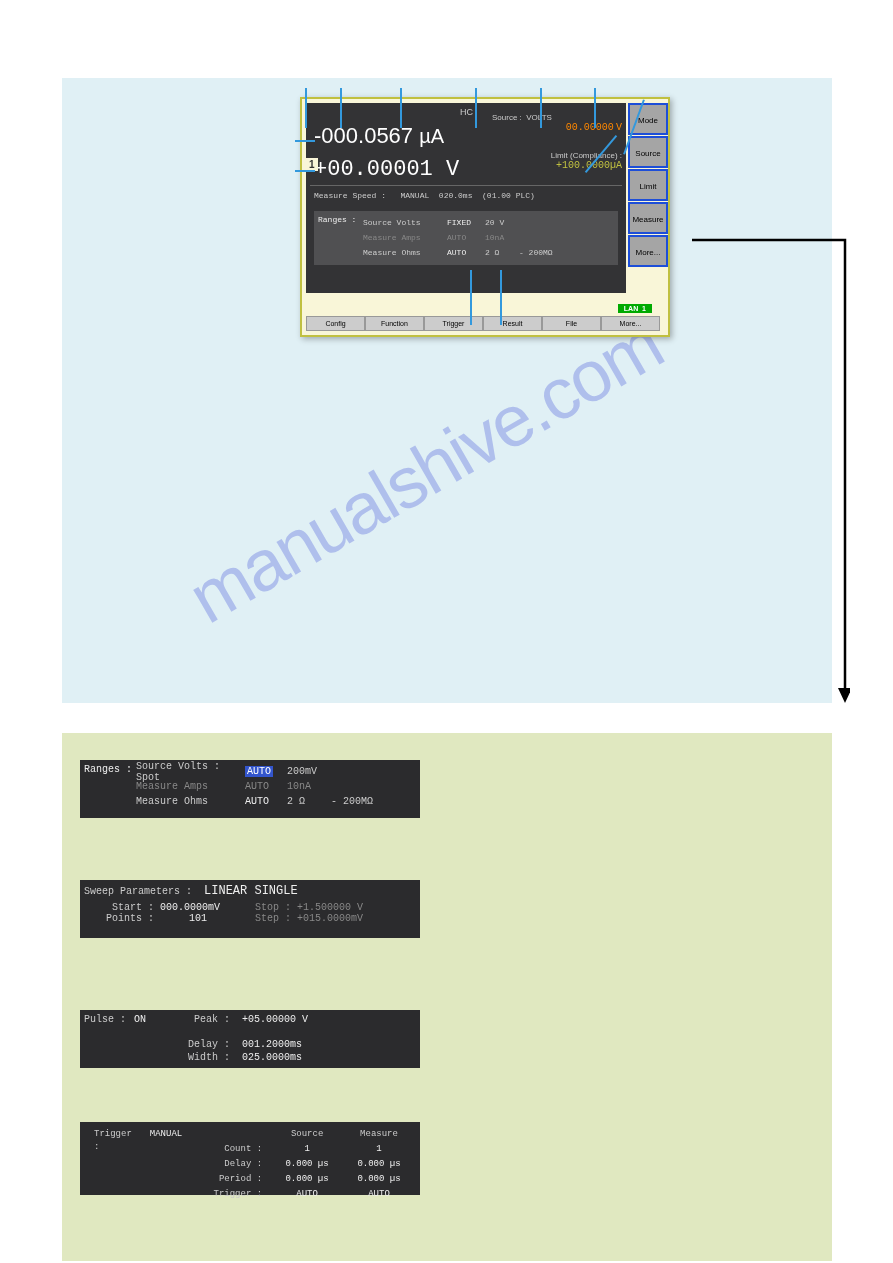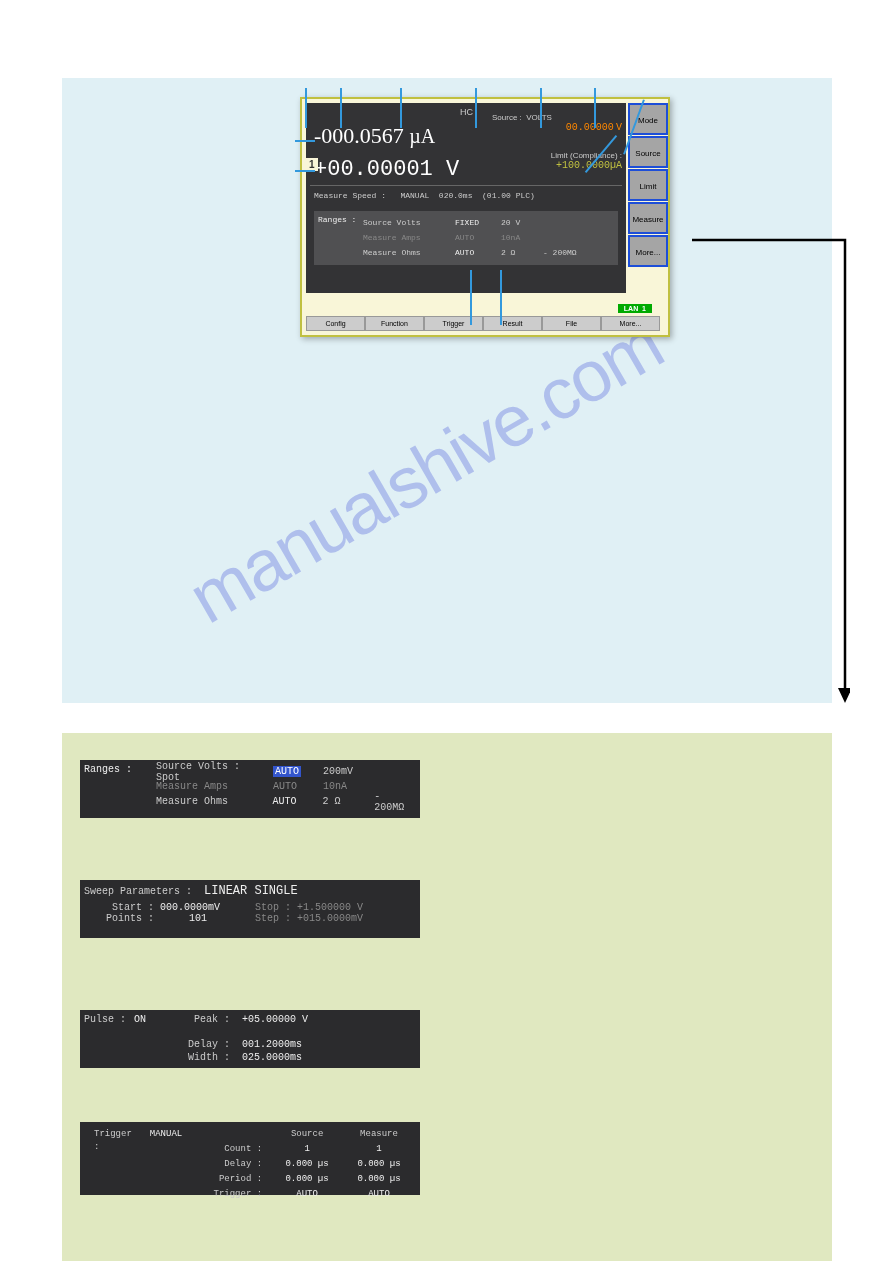--- a/index.html
+++ b/index.html
@@ -7,32 +7,32 @@
 .blue-bg{background:#e0f0f5;width:770px;height:625px;position:absolute;left:62px;top:78px}
 .green-bg{background:#e0e8c0;width:770px;height:528px;position:absolute;left:62px;top:733px}
 .instrument{width:370px;height:240px;position:absolute;left:300px;top:97px;box-shadow:2px 2px 6px rgba(0,0,0,0.3)}
 .inst-body{width:100%;height:100%;background:#f9f6d8;border:2px solid #c0c040;position:relative}
 .display-area{position:absolute;left:4px;top:4px;width:320px;height:190px;background:#333335}
 .side-btns{position:absolute;right:0;top:4px;width:40px}
 .side-btn{height:32px;background:#a5a5a5;border:2px solid #1d4ed8;margin-bottom:1px;font-size:8px;text-align:center;line-height:32px;cursor:pointer}
 .bottom-bar{position:absolute;bottom:4px;left:4px;right:8px;height:15px;display:flex}
 .bottom-btn{flex:1;background:#ccc;border:1px solid #999;font-size:7px;text-align:center;line-height:13px;cursor:pointer}
 .top-row{position:absolute;top:0;left:0;right:0;height:18px;display:flex;align-items:center;padding:0 4px}
-.main-reading{position:absolute;top:20px;left:8px;color:#fff;font-family:Liberation Serif, serif;font-size:22px}
+.main-reading{position:absolute;top:20px;left:8px;color:#fff;font-family:Liberation Sans, sans-serif;font-size:22px}
 .main-unit{font-size:20px}
 .sec-reading{position:absolute;top:54px;left:8px;color:#fff;font-family:'Courier New',monospace;font-size:22px}
 .source-box{position:absolute;top:10px;right:4px;width:130px;height:30px;font-size:8px;color:#ccc}
 .source-val{color:#ff8800;font-family:Liberation Mono, monospace;font-size:10px}
 .limit-box{position:absolute;top:48px;right:4px;font-size:8px;color:#ccc;text-align:right;width:130px}
 .limit-val{color:#c0c040;font-family:'Courier New',monospace;font-size:10px}
 .ch-label{position:absolute;top:55px;left:0;background:#f9f6d8;color:#333;font-size:10px;font-weight:bold;padding:1px 3px}
 .hr-line{position:absolute;top:82px;left:4px;right:4px;height:1px;background:#666}
 .speed-row{position:absolute;top:88px;left:8px;color:#ccc;font-size:8px;font-family:'Courier New',monospace}
 .ranges-box{position:absolute;top:108px;left:8px;right:8px;height:54px;background:#505052;padding:4px;font-size:8px;color:#ccc;font-family:'Courier New',monospace}
-.ranges-row{display:flex;gap:12px;height:15px;align-items:center}
+.ranges-row{display:flex;gap:4px;height:15px;align-items:center}
 .lan-ind{position:absolute;bottom:22px;right:16px;background:#00aa00;color:#fff;font-size:7px;padding:1px 6px;font-weight:bold}
 .callout-line{position:absolute;background:#3399dd;pointer-events:none}
 .cv{width:2px;height:40px}
 .arrow-path{position:absolute;left:690px;top:110px;width:160px;height:595px;pointer-events:none}
 .watermark{position:absolute;left:160px;top:430px;font-size:72px;color:#5566dd;opacity:0.35;transform:rotate(-30deg);font-family:Arial;letter-spacing:-2px;pointer-events:none}
 .panel{position:absolute;background:#2b2b2d;font-family:'Courier New',monospace;color:#ccc;font-size:10px;padding:4px}
 .panel-ranges{left:80px;top:760px;width:340px;height:58px}
 .panel-sweep{left:80px;top:880px;width:340px;height:58px}
 .panel-pulse{left:80px;top:1010px;width:340px;height:58px}
 .panel-trigger{left:80px;top:1122px;width:340px;height:73px}
@@ -133,21 +133,21 @@
 <div class="callout-line cv" style="left:470px;top:270px;height:55px"></div>
 <div class="callout-line cv" style="left:500px;top:270px;height:55px"></div>
 
 <svg class="arrow-path">
   <path d="M 2 130 L 155 130 L 155 585" stroke="#000" stroke-width="2.5" fill="none"></path>
   <path d="M 148 578 L 155 593 L 162 578 Z" fill="#000"></path>
 </svg>
 
 <div class="panel panel-ranges">
   <div style="float:left;width:52px;color:#eee">Ranges :</div>
-  <div style="margin-left:72px">
+  <div style="margin-left:52px">
     <div class="ranges-row">
         <span style="width:105px">Source Volts : Spot</span>
         <span class="hl" style="width:28px;text-align:center">AUTO</span>
         <span style="margin-left:10px">200mV</span>
       </div>
     <div class="ranges-row dim">
         <span style="width:105px">Measure Amps</span>
         <span style="width:28px">AUTO</span>
         <span style="margin-left:10px">10nA</span>
       </div>

